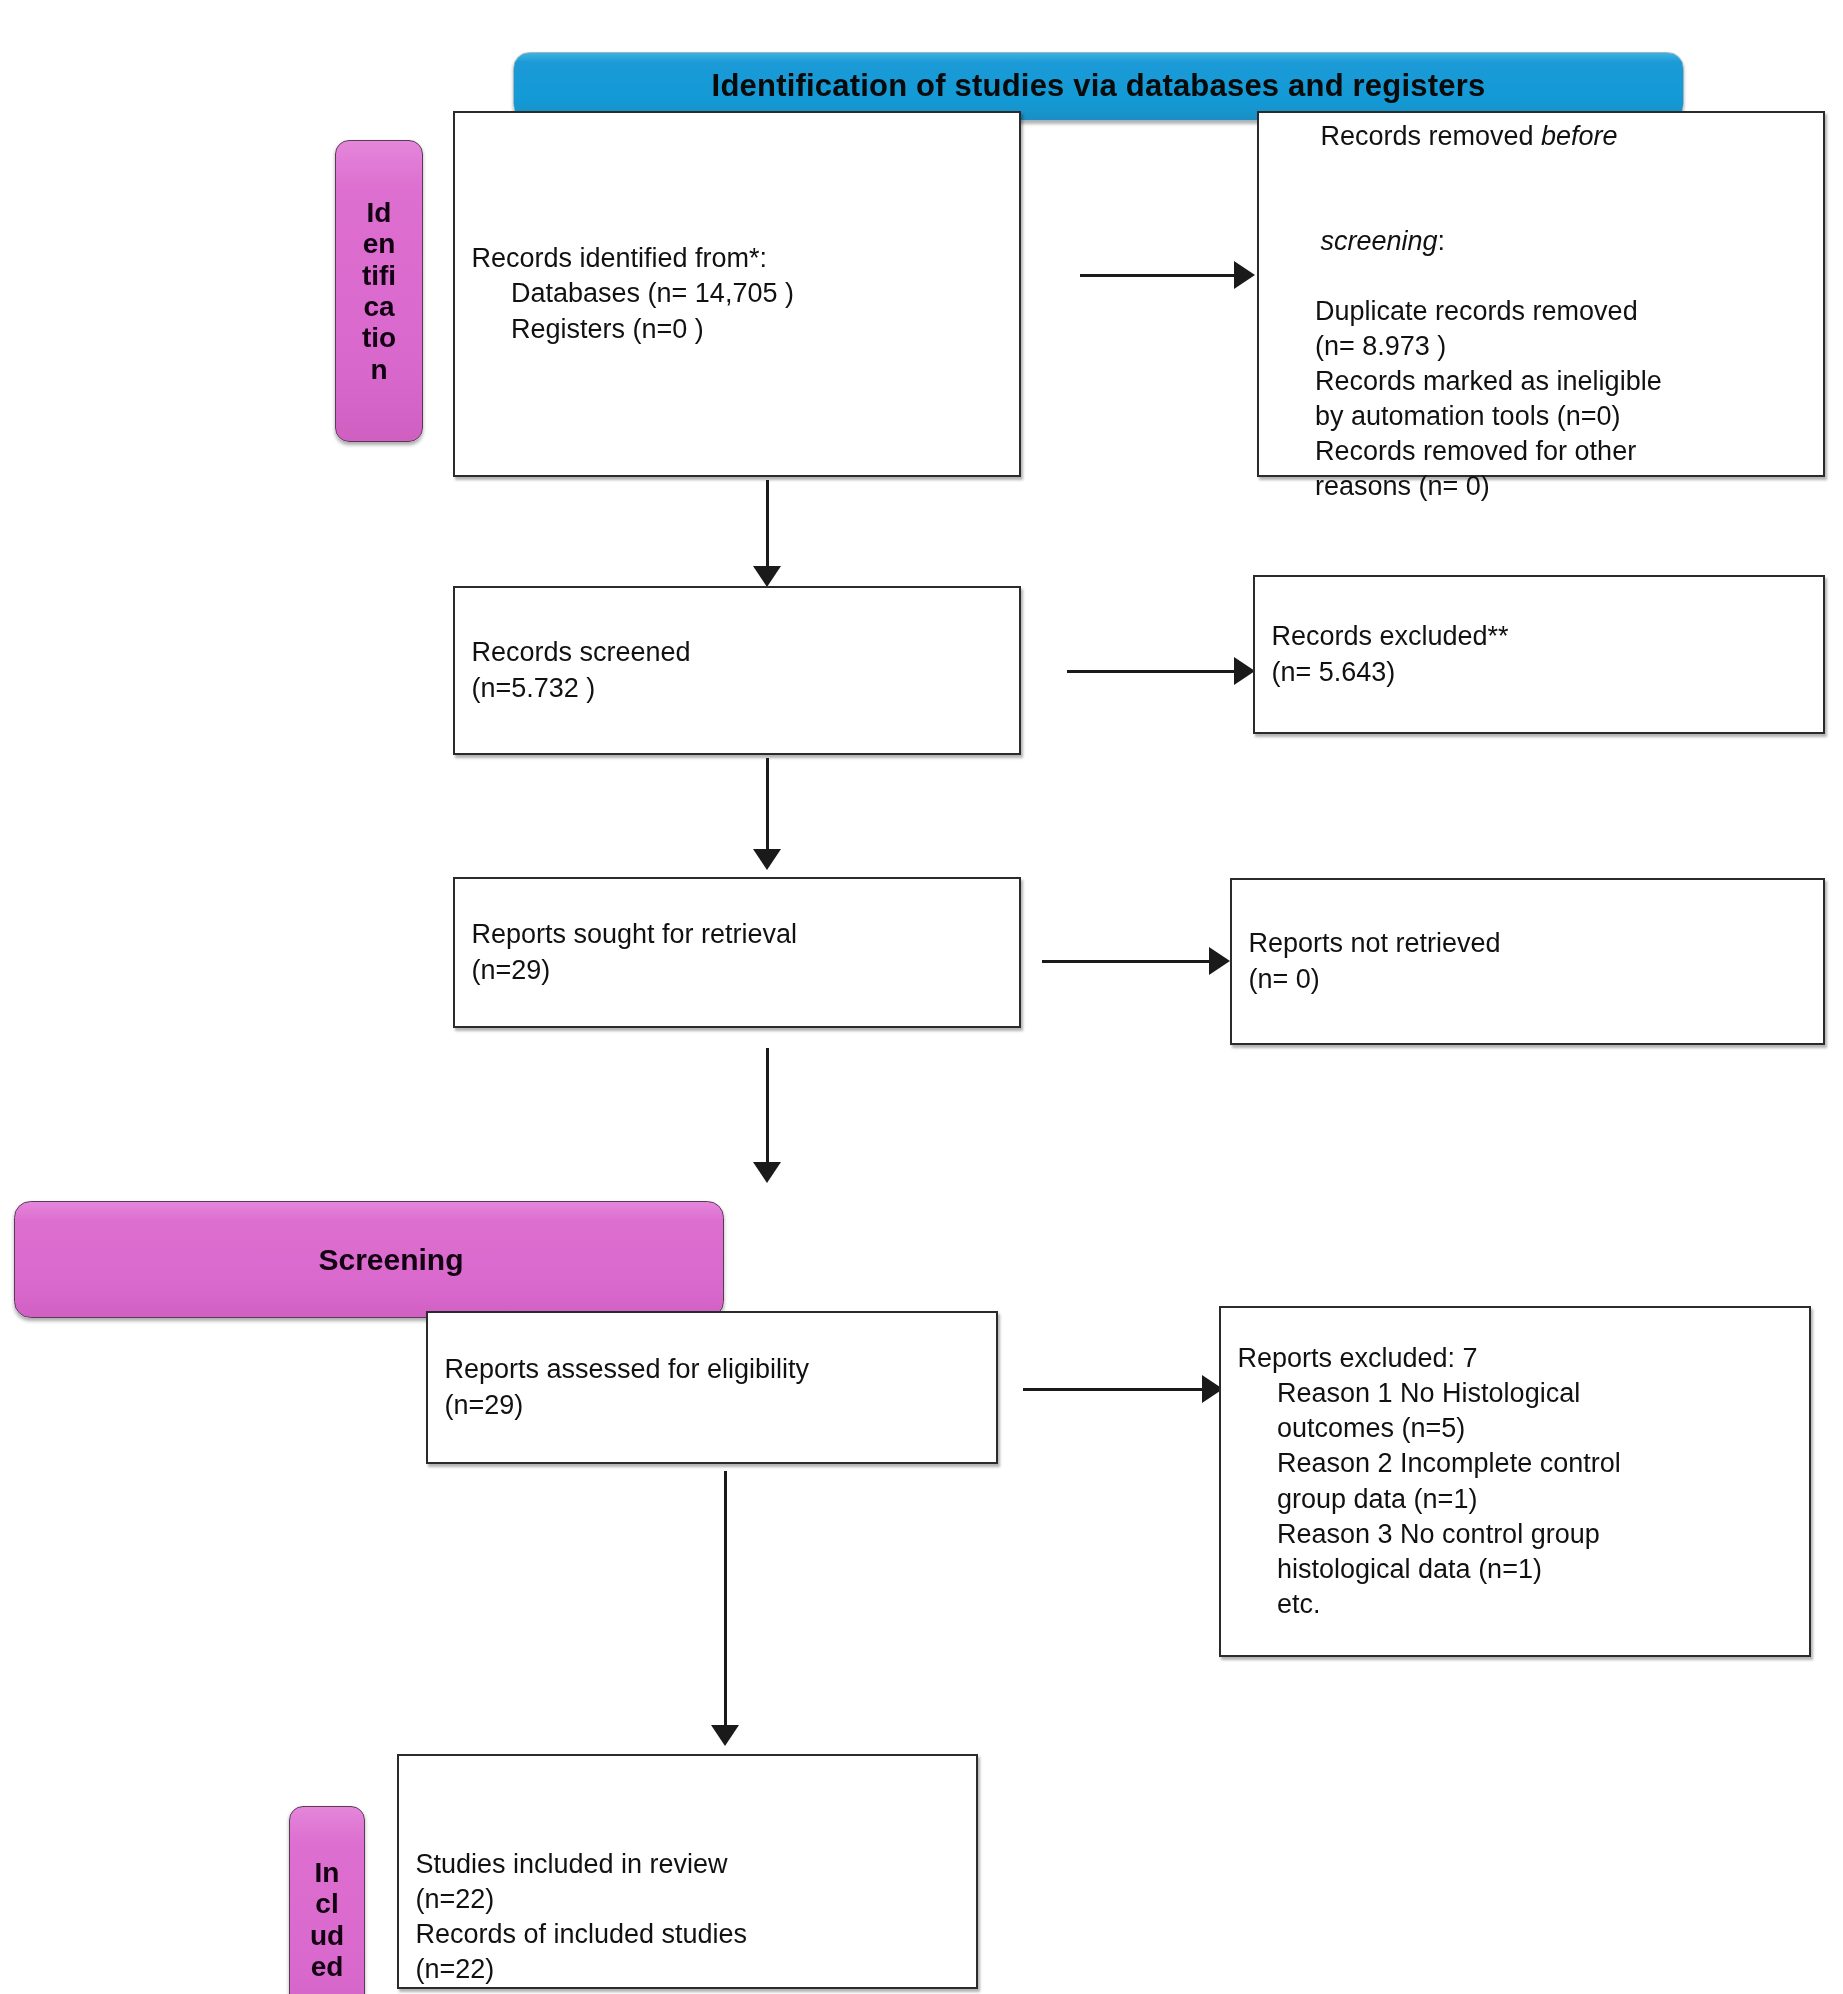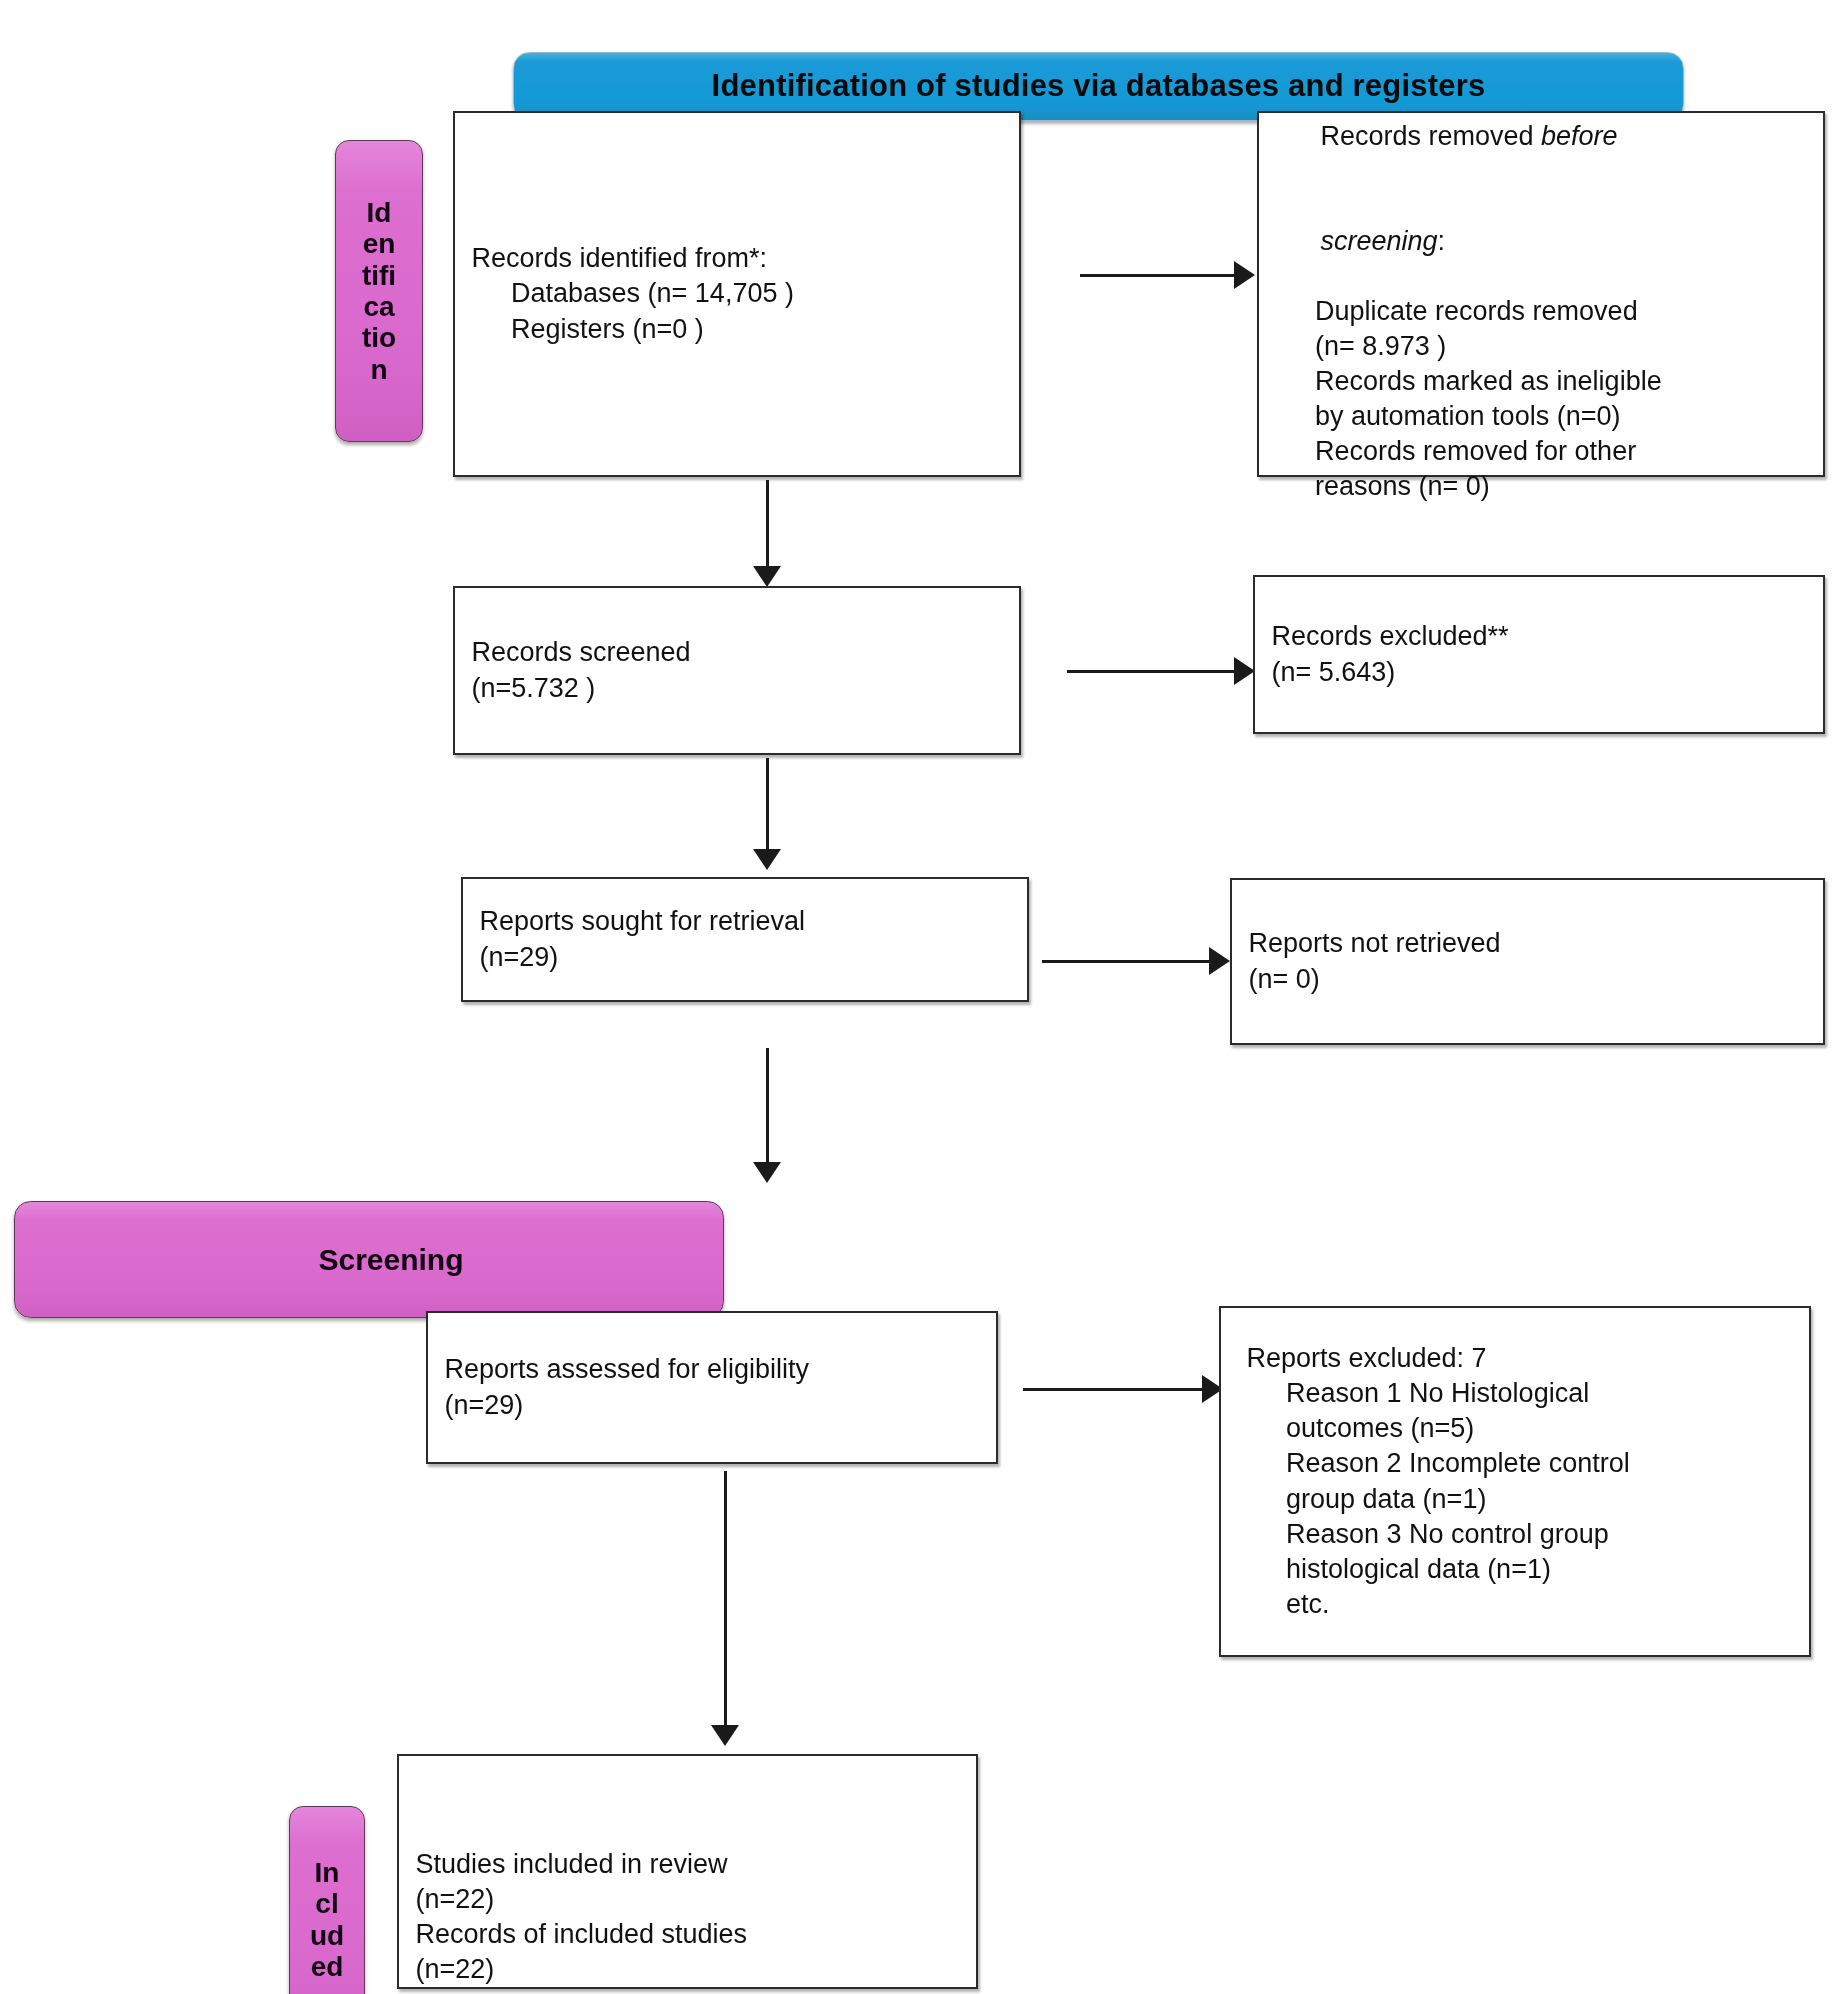--- a/index.html
+++ b/index.html
@@ -152,21 +152,21 @@
   <div class="abs box" style="left:1253px; top:575px; width:572px; height:159px;">
     <div class="btext">Records excluded**</div>
     <div class="btext">(n= 5.643)</div>
   </div>
 
   <div class="abs" style="left:753px; top:758px; width:28px; height:112px;">
     <div class="abs v-arrow-line" style="left:12.6px; top:0; height:93px;"></div>
     <div class="abs v-arrow-head" style="left:0; top:91px;"></div>
   </div>
 
-  <div class="abs box" style="left:453px; top:877px; width:568px; height:125px;margin-left:8px;">
+  <div class="abs box" style="left:453px; top:877px; width:568px; height:151px;">
     <div class="btext">Reports sought for retrieval</div>
     <div class="btext">(n=29)</div>
   </div>
 
   <div class="abs" style="left:1042px; top:947px; width:189px; height:28px;">
     <div class="abs h-arrow-line" style="left:0; top:12.6px; width:168px;"></div>
     <div class="abs h-arrow-head" style="left:167px; top:0;"></div>
   </div>
 
   <div class="abs box" style="left:1230px; top:878px; width:595px; height:167px;">
@@ -186,21 +186,21 @@
   <div class="abs box" style="left:426px; top:1311px; width:572px; height:153px;">
     <div class="btext">Reports assessed for eligibility</div>
     <div class="btext">(n=29)</div>
   </div>
 
   <div class="abs" style="left:1023px; top:1375px; width:202px; height:28px;">
     <div class="abs h-arrow-line" style="left:0; top:12.6px; width:181px;"></div>
     <div class="abs h-arrow-head" style="left:179px; top:0;"></div>
   </div>
 
-  <div class="abs box" style="left:1219px; top:1306px; width:592px; height:351px;padding-left:9px;">
+  <div class="abs box" style="left:1219px; top:1306px; width:592px; height:351px;">
     <div class="btext">Reports excluded: 7</div>
     <div class="btext indent">Reason 1 No Histological</div>
     <div class="btext indent">outcomes (n=5)</div>
     <div class="btext indent">Reason 2 Incomplete control</div>
     <div class="btext indent">group data (n=1)</div>
     <div class="btext indent">Reason 3 No control group</div>
     <div class="btext indent">histological data (n=1)</div>
     <div class="btext indent">etc.</div>
   </div>
 

